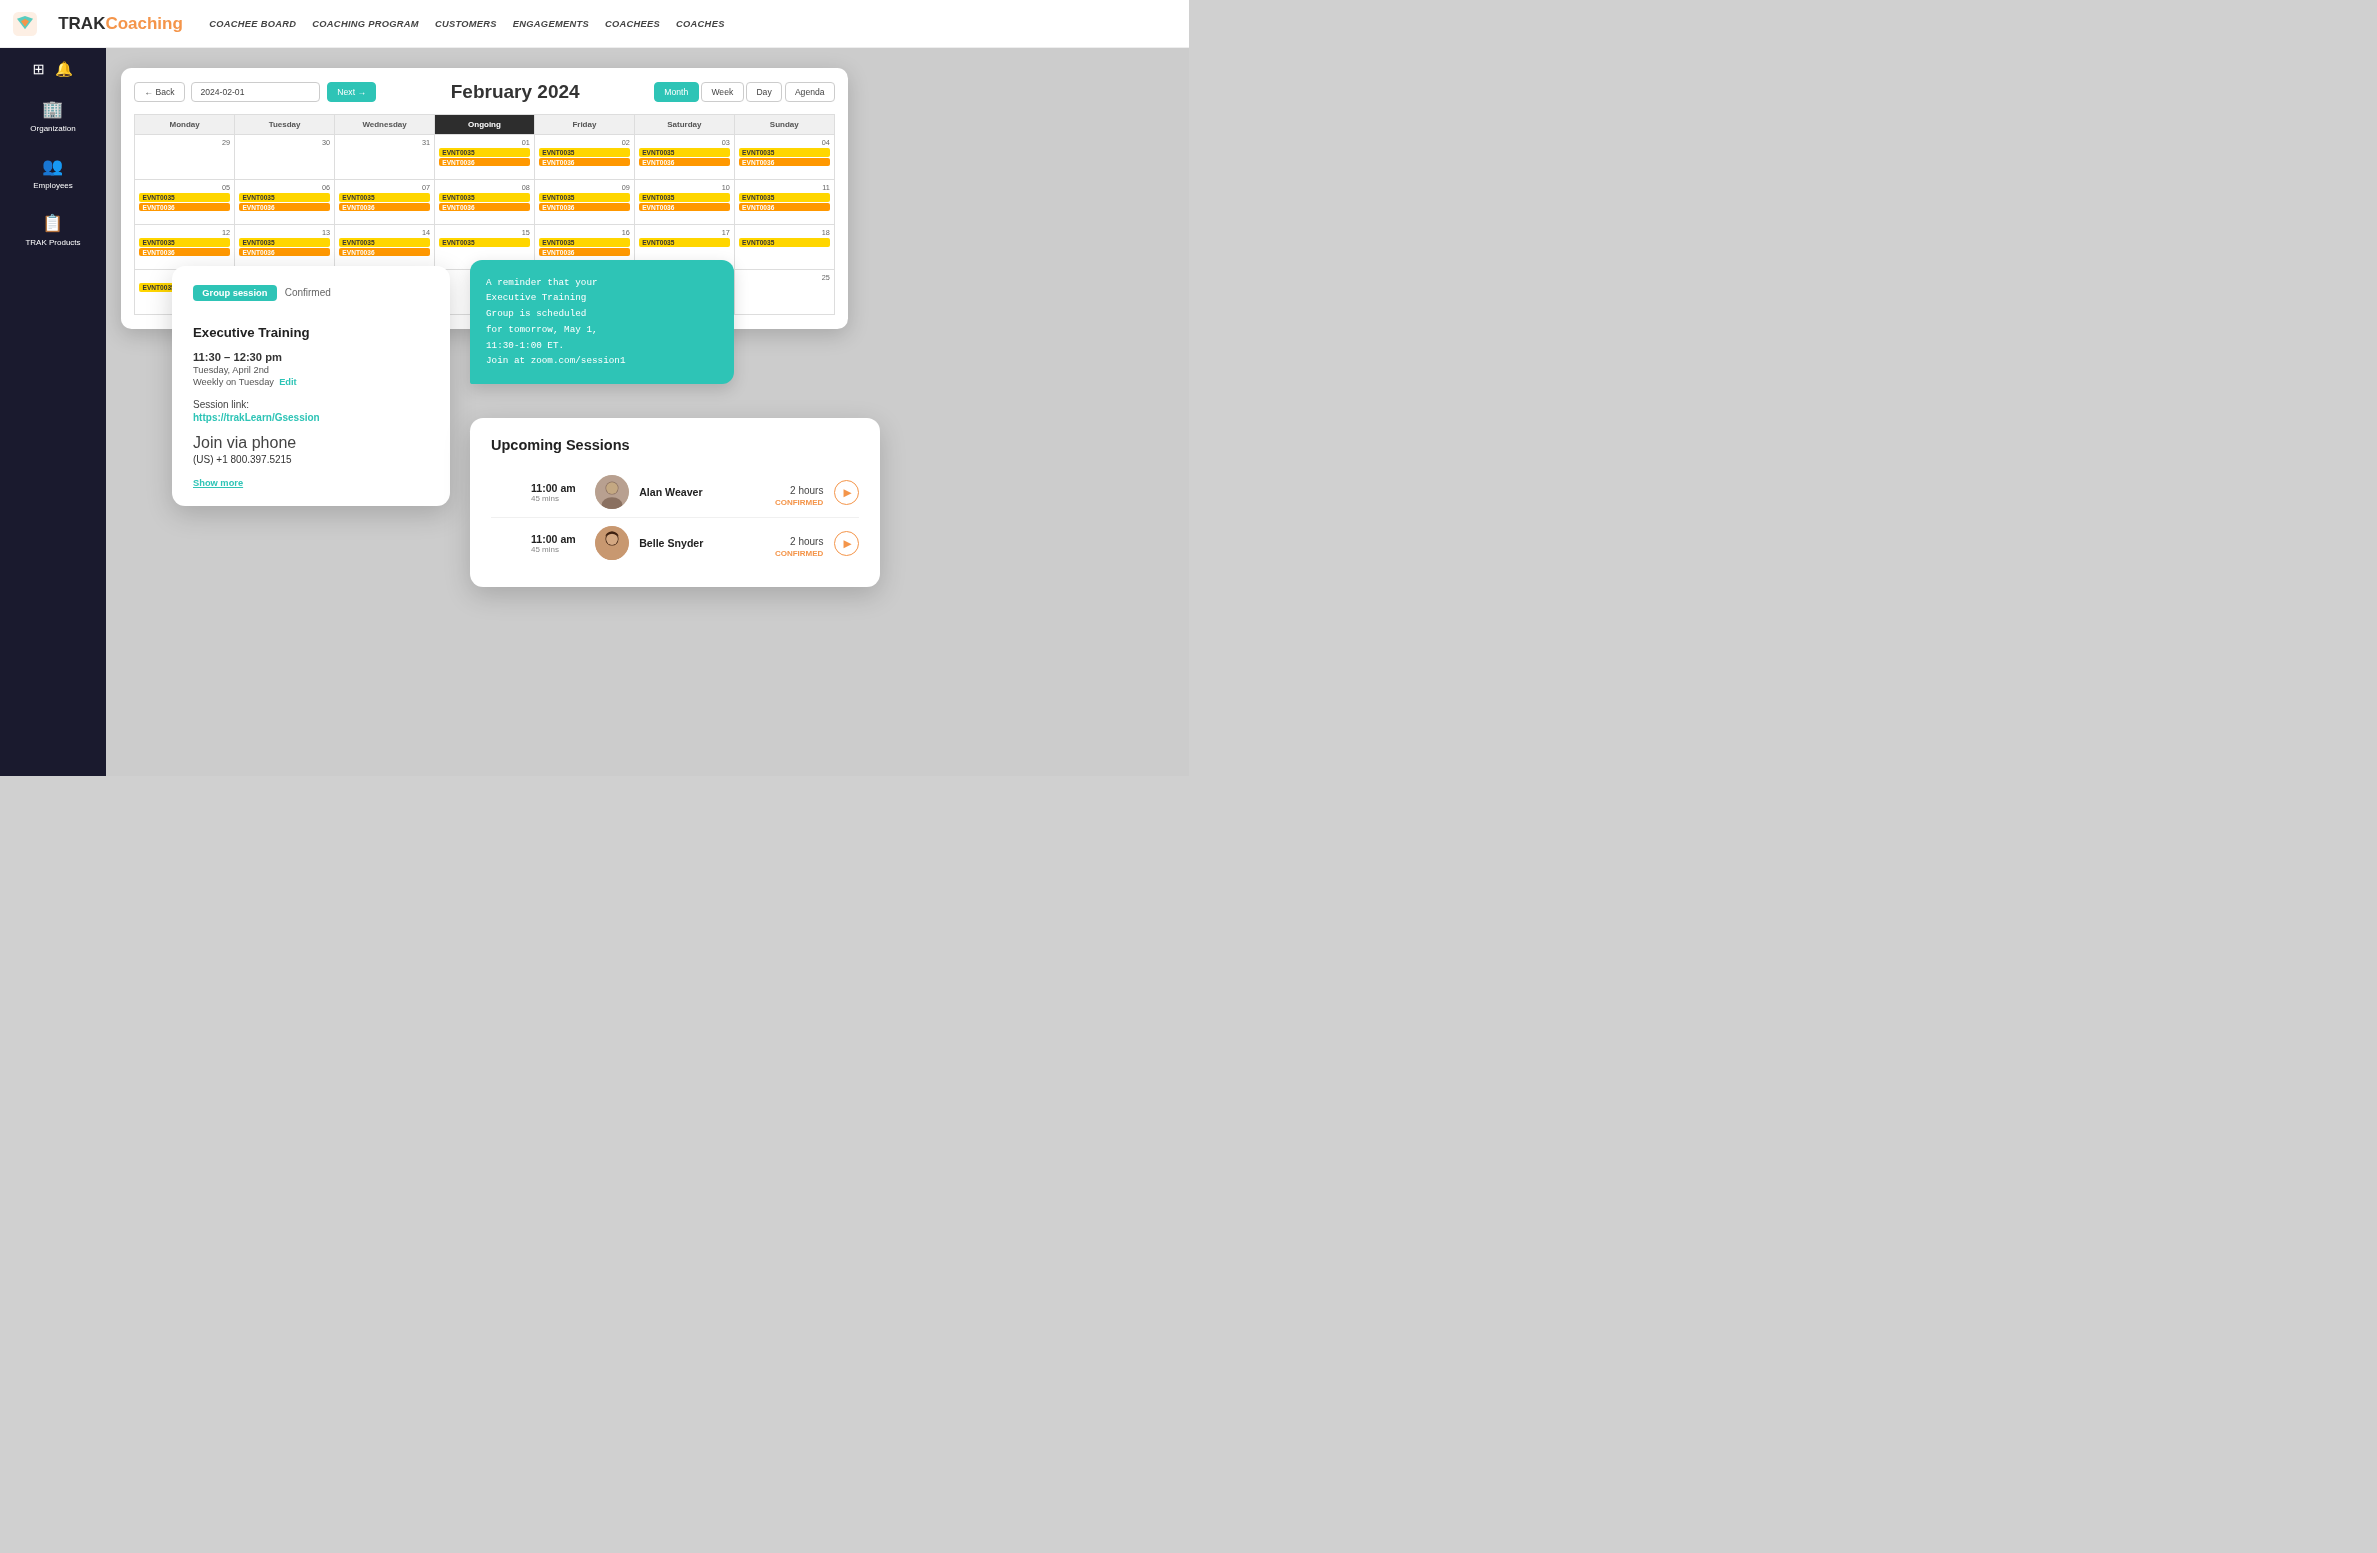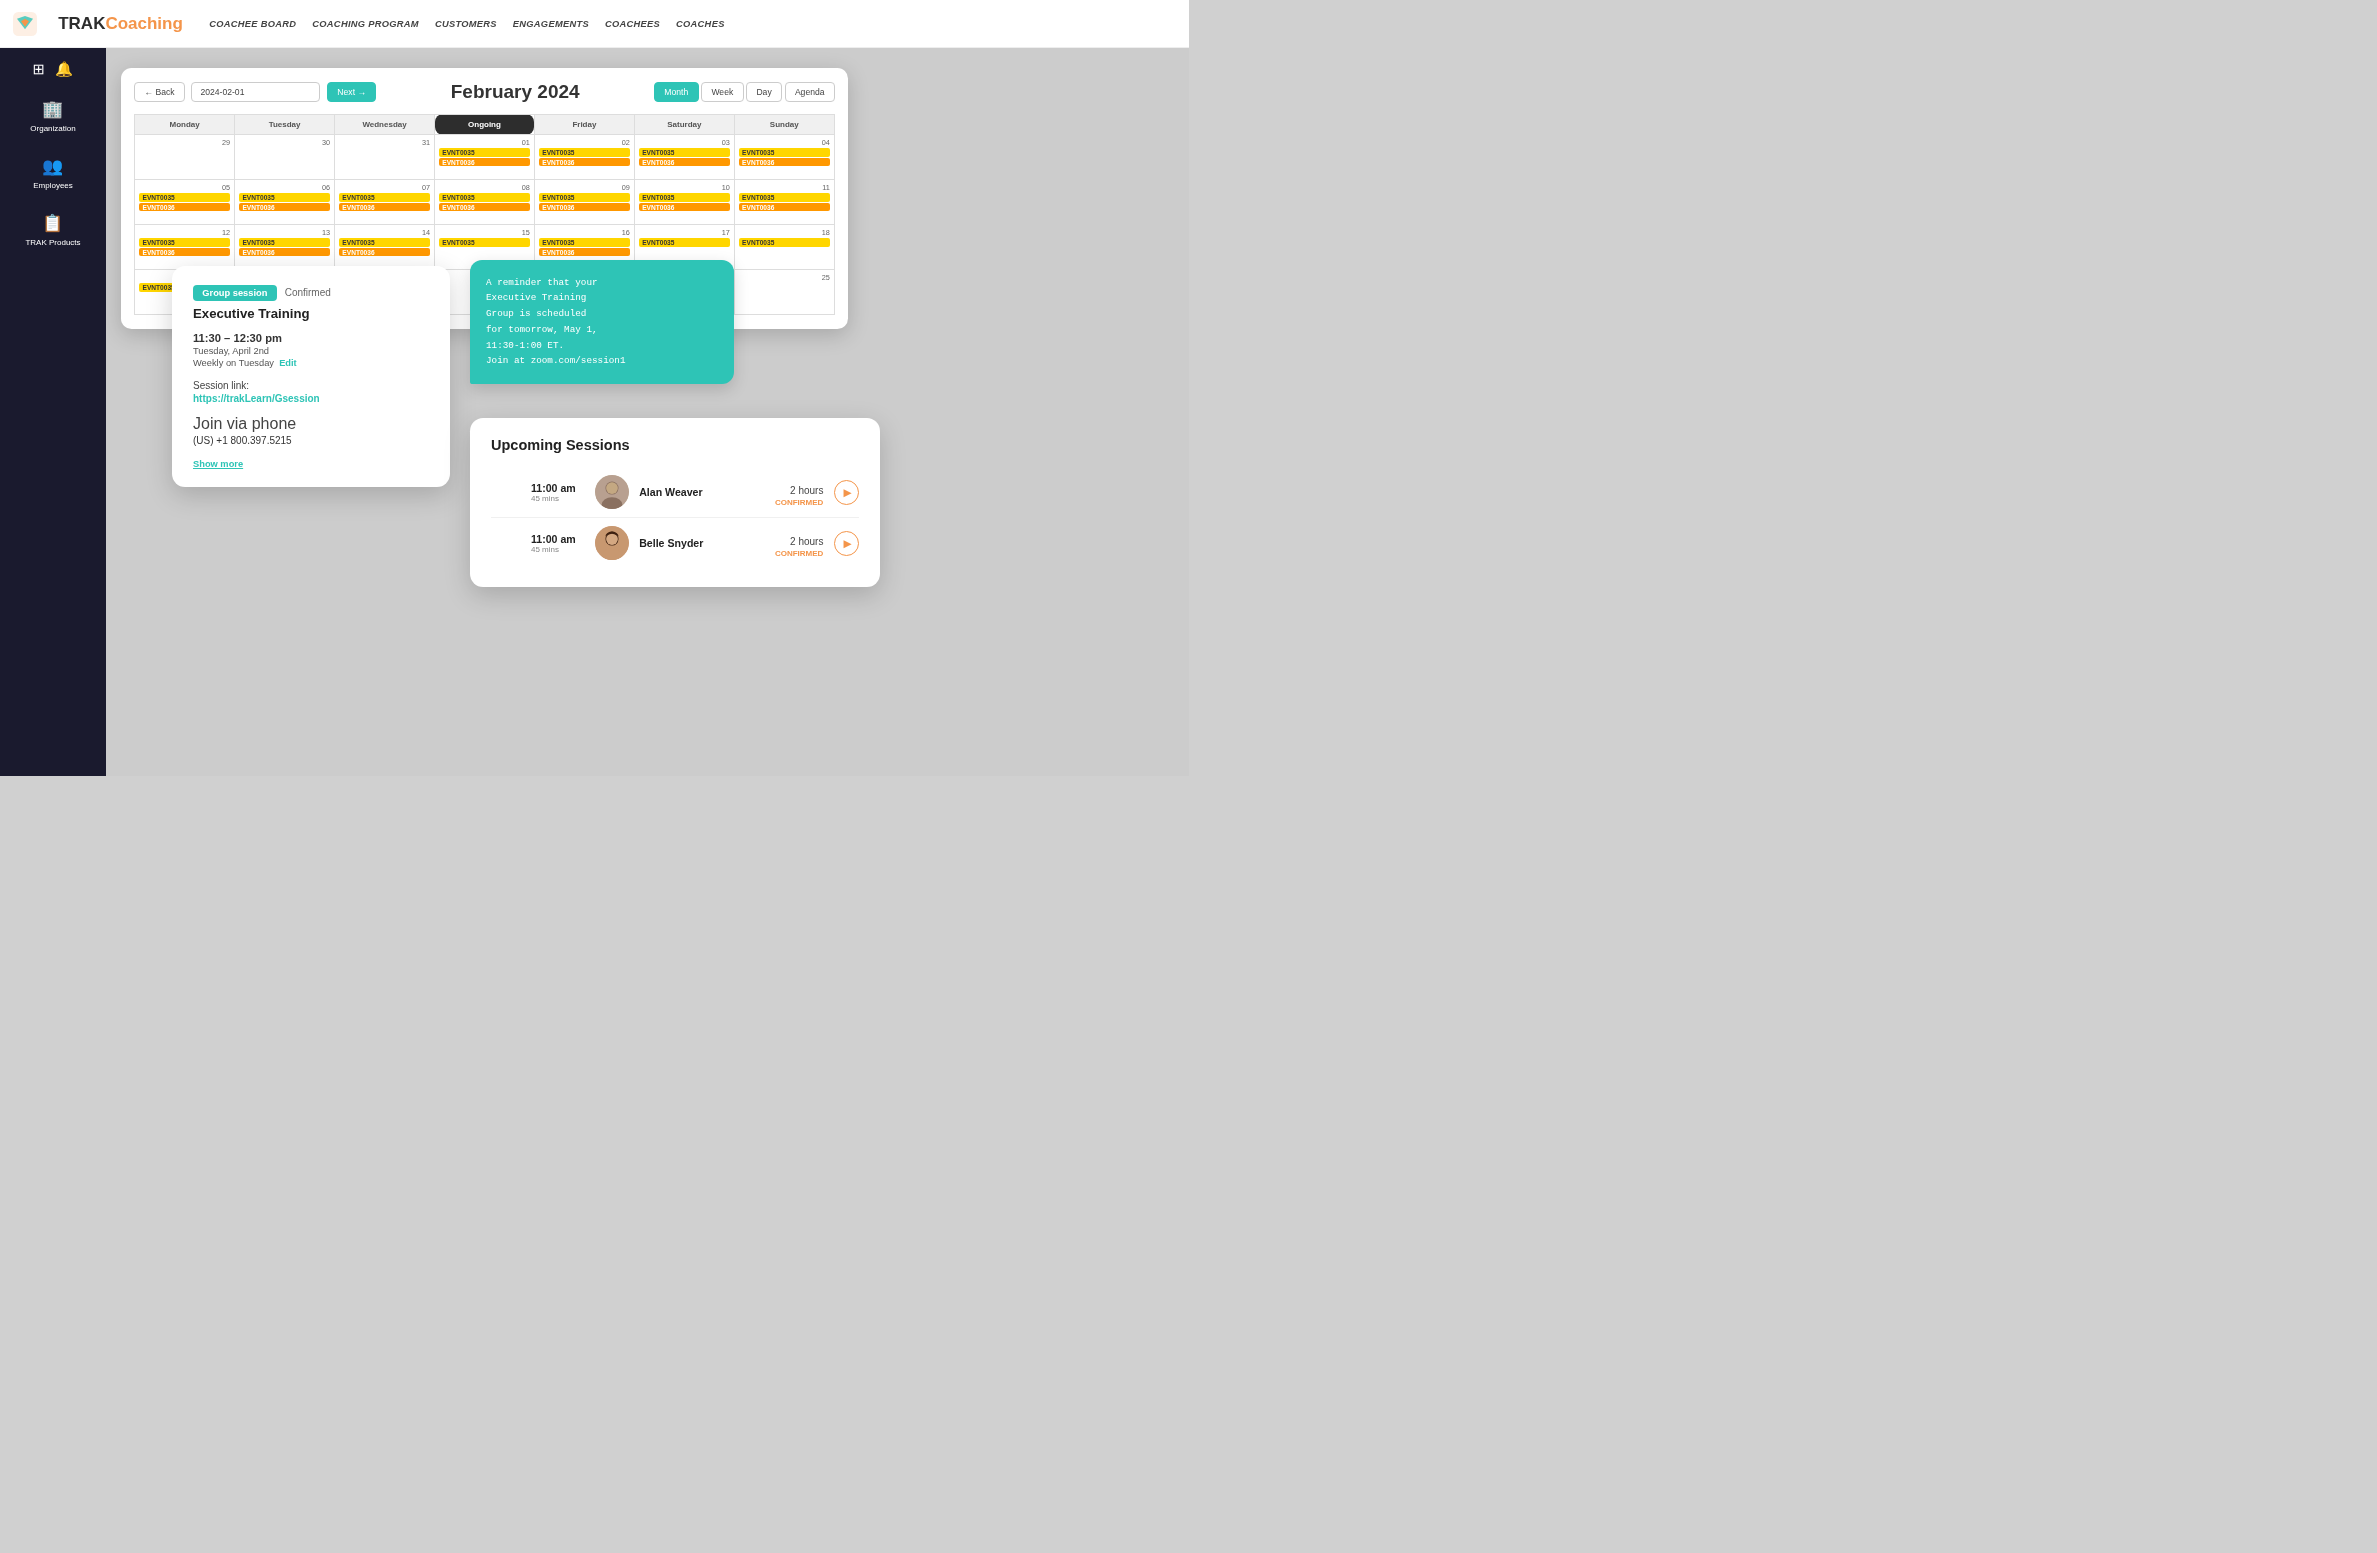--- a/index.html
+++ b/index.html
@@ -182,21 +182,20 @@
       padding: 5.3px 4px;
       font-size: 8px;
       font-weight: 700;
       color: #555;
       text-align: center;
       border: 0.7px solid #ddd;
     }
     .cal-grid th.ongoing {
       background: #2d2d2d;
       color: #fff;
-      border-radius: 8px;
     }
     .cal-grid td {
       border: 0.7px solid #ddd;
       padding: 2.6px 4px;
       vertical-align: top;
       font-size: 7.3px;
       min-width: 86px;
       height: 45px;
     }
     .day-num {
@@ -226,21 +225,21 @@
       background: #fff;
       border-radius: 13.2px;
       box-shadow: 0 8px 26.4px rgba(0,0,0,0.18);
       padding: 18.5px 21px;
       z-index: 20;
     }
     .session-badges {
       display: flex;
       align-items: center;
       gap: 8px;
-      margin-bottom: 5px;
+      margin-bottom: 24px;
     }
     .badge-group {
       background: #2ec4b6;
       color: #fff;
       border-radius: 4px;
       padding: 3.3px 9.3px;
       font-size: 9.3px;
       font-weight: 700;
     }
     .badge-confirmed {

